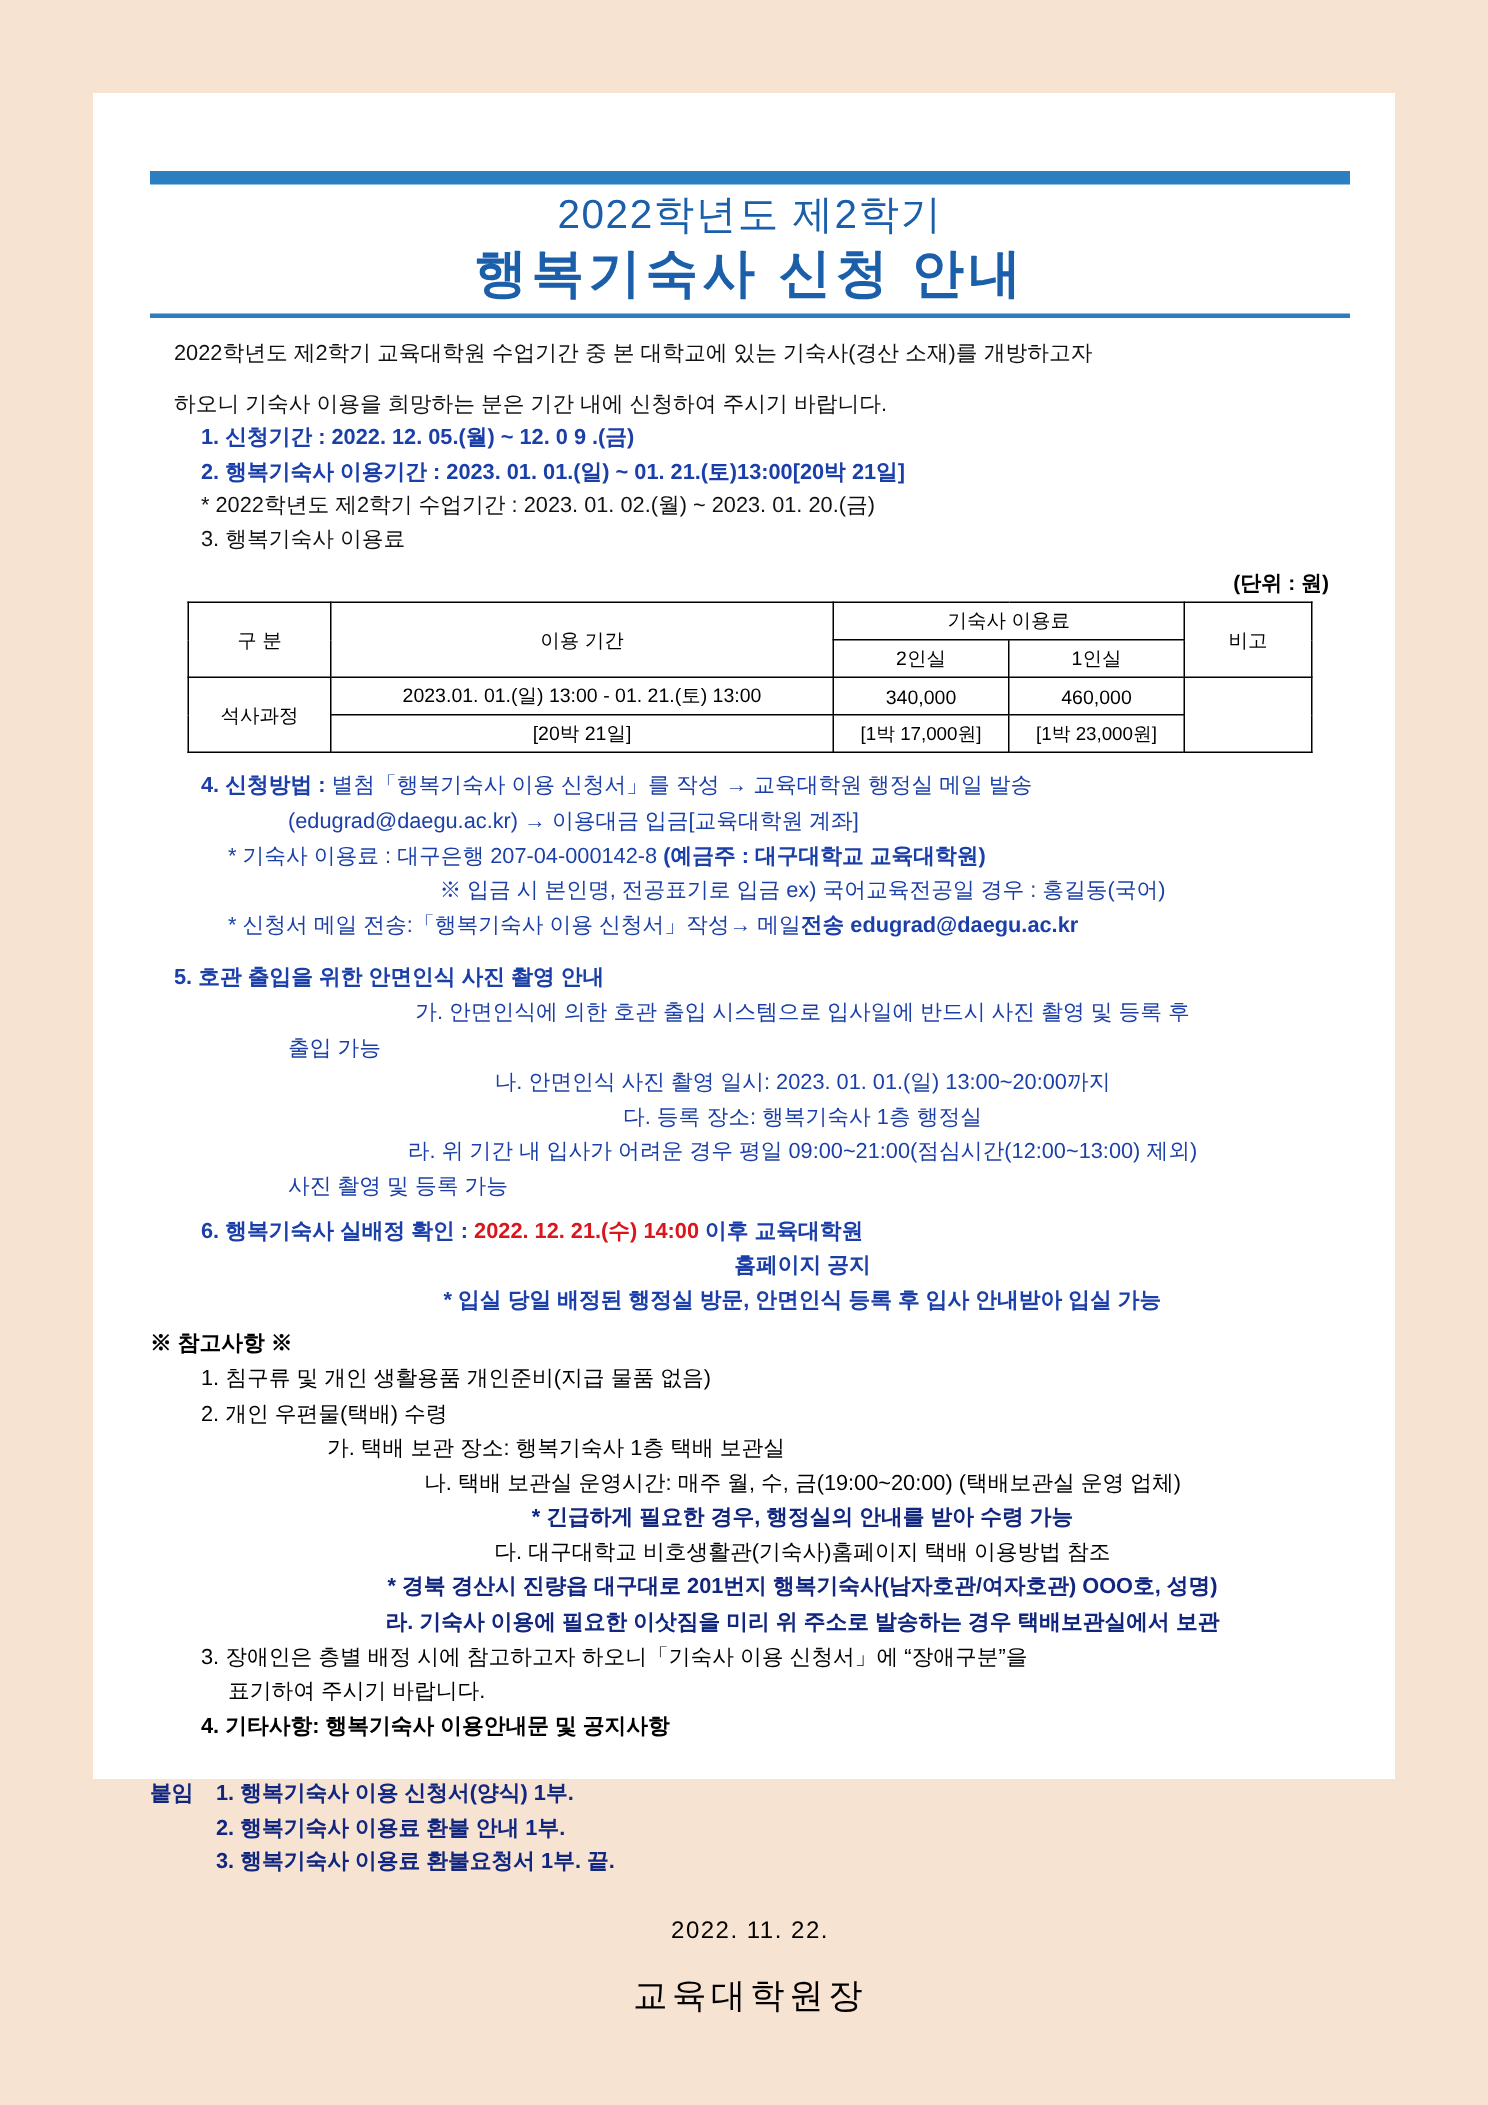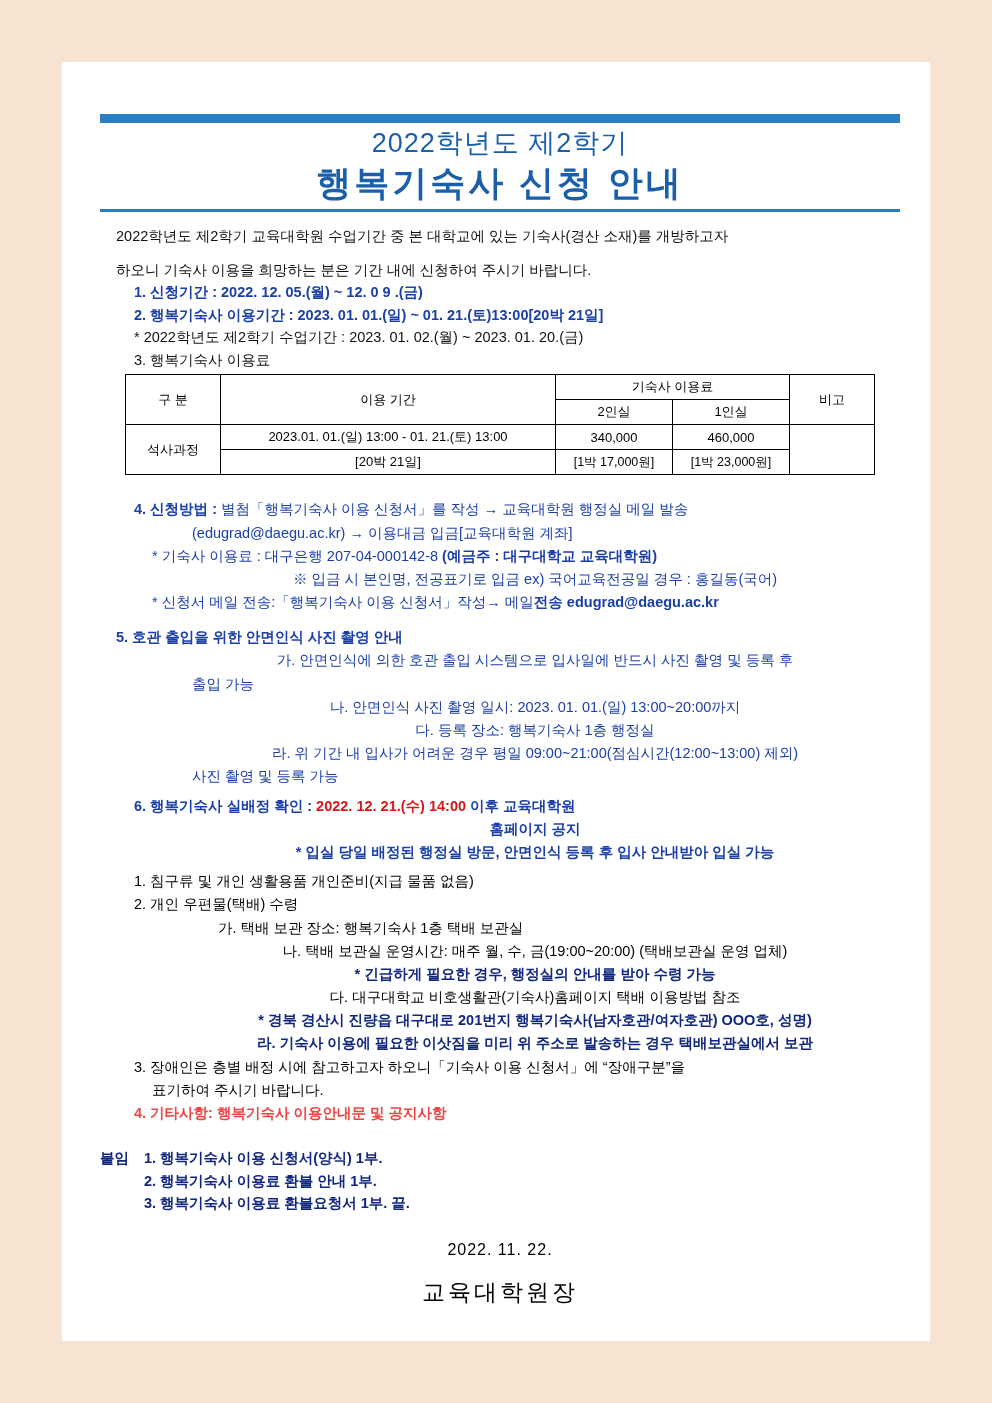--- a/index.html
+++ b/index.html
@@ -11,21 +11,21 @@
     height: 1403px;
     background: #f7e3d2;
     font-family: "Liberation Sans", sans-serif;
     overflow: hidden;
   }
   .page {
     position: absolute;
     left: 62px;
     top: 62px;
     width: 868px;
-    height: 1279px;
+    height: 1124px;
     background: #ffffff;
     box-sizing: border-box;
   }
   .inner {
     position: absolute;
     left: 38px;
     top: 52px;
     width: 800px;
   }
   .rule-top {
@@ -63,21 +63,21 @@
     line-height: 1.55;
     color: #111;
   }
   .indent-1 { padding-left: 16px; margin-top: 12px; }
   .indent-2 { padding-left: 34px; }
   .indent-3 { padding-left: 52px; }
   .indent-4 { padding-left: 70px; text-align: center; }
   .indent-5 { padding-left: 92px; }
   .indent-6 { padding-left: 118px; }
   .blue { color: #1b3fa8; }
-  .blue2 { color: #ef4444; }
+  .blue2 { color: #000000; }
   .navy { color: #11277f; }
   .red { color: #d8161c; }
   .bold { font-weight: bold; }
   .unit-line {
     text-align: right;
     font-size: 14px;
     font-weight: bold;
     margin-top: 9px;
     padding-right: 14px;
     color: #000;
@@ -91,21 +91,21 @@
   }
   table.fee th, table.fee td {
     border: 1px solid #000;
     text-align: center;
     padding: 3px 2px;
     font-weight: normal;
   }
   table.fee th { font-weight: normal; }
   .cell-sub { font-size: 12.5px; }
   .sect {
-    margin-top: 23px;
+    margin-top: 11px;
     font-size: 14.5px;
     line-height: 1.6;
   }
   .sign {
     margin-top: 26px;
     text-align: center;
     font-size: 16px;
     color: #000;
   }
   .sign-date { letter-spacing: 1px; }
@@ -144,20 +144,21 @@
 
     <div class="body-text">
       <div class="indent-1">2022학년도 제2학기 교육대학원 수업기간 중 본 대학교에 있는 기숙사(경산 소재)를 개방하고자</div>
       <div class="indent-1">하오니 기숙사 이용을 희망하는 분은 기간 내에 신청하여 주시기 바랍니다.</div>
       <div class="indent-2 blue bold">1. 신청기간 : 2022.  12.  05.(월) ~   12.  0 9 .(금)</div>
       <div class="indent-2 blue bold">2. 행복기숙사 이용기간 : 2023.  01.  01.(일) ~   01.  21.(토)13:00[20박 21일]</div>
       <div class="indent-2">* 2022학년도 제2학기 수업기간 : 2023. 01. 02.(월) ~ 2023. 01. 20.(금)</div>
       <div class="indent-2">3.  행복기숙사 이용료</div>
     </div>
 
+    <div class="unit-line">(단위 : 원)</div>
 
     <table class="fee">
       <tbody>
           <tr>
         <th rowspan="2" style="width:90px">구   분</th>
         <th rowspan="2" style="width:330px">이용 기간</th>
         <th colspan="2" style="width:250px">기숙사 이용료</th>
         <th rowspan="2" style="width:80px">비고</th>
       </tr>
       <tr>
@@ -206,20 +207,21 @@
 
     <div class="sect" style="margin-top:6px">
       <div class="indent-2 blue bold">
         <span>6.  행복기숙사 실배정 확인 : </span><span class="red">2022.  12.  21.(수)  14:00</span><span> 이후 교육대학원</span>
       </div>
       <div class="indent-4 blue bold">홈페이지 공지</div>
       <div class="indent-4 blue bold">*  입실 당일 배정된 행정실 방문, 안면인식 등록 후 입사 안내받아 입실 가능</div>
     </div>
 
     <div class="sect" style="margin-top:6px">
+      <div class="bold">※  참고사항 ※</div>
       <div class="indent-2">1.  침구류 및 개인 생활용품 개인준비(지급 물품 없음)</div>
       <div class="indent-2">2.  개인 우편물(택배) 수령</div>
       <div class="indent-6">가. 택배 보관 장소: 행복기숙사 1층 택배 보관실</div>
       <div class="indent-4">나.  택배 보관실 운영시간: 매주 월, 수, 금(19:00~20:00) (택배보관실 운영 업체)</div>
       <div class="indent-4 navy bold">* 긴급하게 필요한 경우, 행정실의 안내를 받아 수령 가능</div>
       <div class="indent-4">다.  대구대학교 비호생활관(기숙사)홈페이지 택배 이용방법 참조</div>
       <div class="indent-4 navy bold">* 경북 경산시 진량읍 대구대로 201번지 행복기숙사(남자호관/여자호관) OOO호, 성명)</div>
       <div class="indent-4 navy bold">라.  기숙사 이용에 필요한 이삿짐을 미리 위 주소로 발송하는 경우 택배보관실에서 보관</div>
       <div class="indent-2">3.  장애인은 층별 배정 시에 참고하고자 하오니「기숙사 이용 신청서」에 “장애구분”을</div>
       <div class="indent-3">표기하여 주시기 바랍니다.</div>

